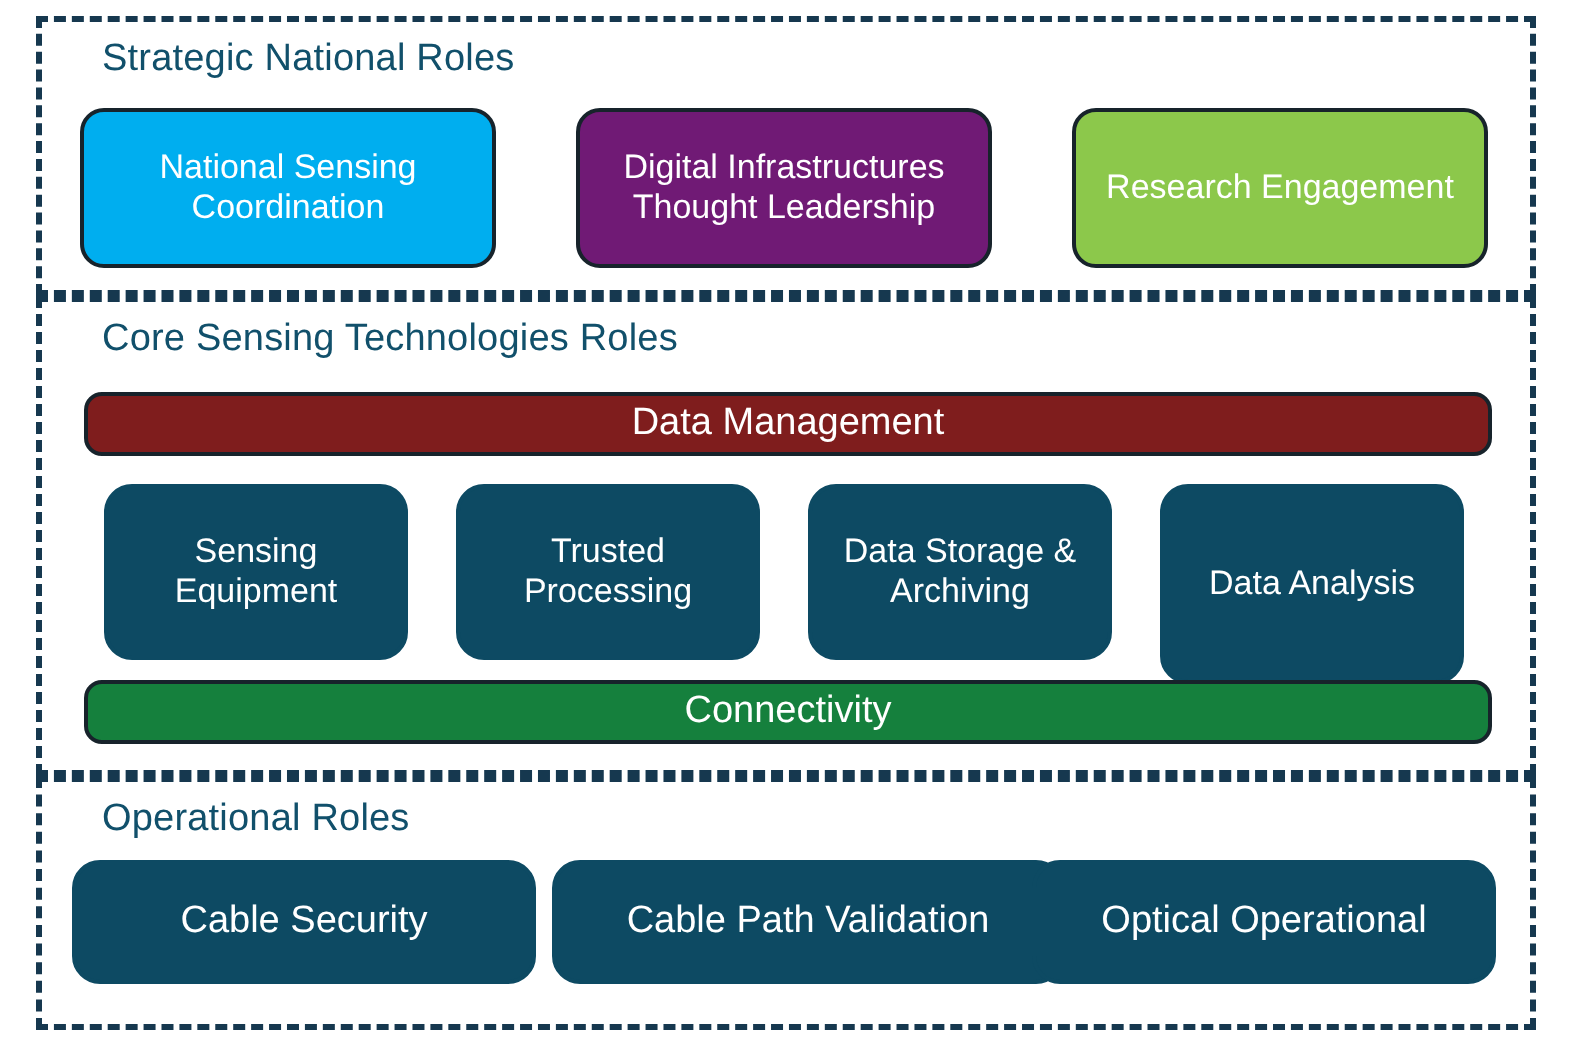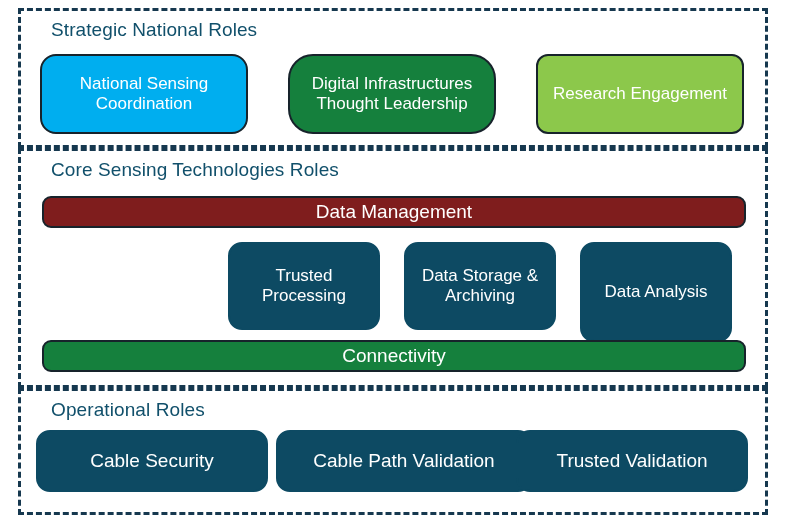--- a/index.html
+++ b/index.html
@@ -52,30 +52,30 @@
     align-items: center;
     justify-content: center;
     text-align: center;
     color: #ffffff;
     line-height: 1.18;
     font-size: 15px;
     padding: 2px 6px;
   }
   .node.teal   { background: #0d4a63; border-color: #0d4a63; border-radius: 14px; }
   .node.blue   { background: #00aeef; }
-  .node.red    { background: #15803d; border-radius: 25px; }
+  .node.red    { background: #701a75; }
   .node.green  { background: #8cc84b; }
   .node.yellow { background: #7f1d1d; border-radius: 9px; }
   .node.purple { background: #15803d; border-radius: 9px; text-align: right; }
 
   .node.bar { font-size: 19px; }
   .node.big { font-size: 17px; }
 
   
-  #node-national-sensing-coordination { left: 40px;  top: 54px; width: 208px; height: 80px; border-radius: 16px; }
+  #node-national-sensing-coordination { left: 40px;  top: 54px; width: 208px; height: 80px; }
   #node-digital-infrastructures       { left: 288px; top: 54px; width: 208px; height: 80px; }
   #node-research-engagement           { left: 536px; top: 54px; width: 208px; height: 80px; }
 
   
   #node-data-management { left: 42px; top: 196px; width: 704px; height: 32px; }
   #node-connectivity    { left: 42px; top: 340px; width: 704px; height: 32px; }
 
   #node-sensing-equipment  { left: 52px;  top: 242px; width: 152px; height: 88px; }
   #node-trusted-processing { left: 228px; top: 242px; width: 152px; height: 88px; }
   #node-data-storage       { left: 404px; top: 242px; width: 152px; height: 88px; }
@@ -100,32 +100,33 @@
   <div class="node red big" id="node-digital-infrastructures">Digital Infrastructures Thought Leadership</div>
 
   <div class="node green big" id="node-research-engagement">Research Engagement</div>
 
   <div class="section" id="section-core">
     <div class="section-title">Core Sensing Technologies Roles</div>
   </div>
 
   <div class="node yellow bar" id="node-data-management">Data Management</div>
 
+  <div class="node teal big" id="node-sensing-equipment">Sensing Equipment</div>
 
   <div class="node teal big" id="node-trusted-processing">Trusted Processing</div>
 
   <div class="node teal big" id="node-data-storage">Data Storage &amp; Archiving</div>
 
   <div class="node teal big" id="node-data-analysis">Data Analysis</div>
 
   <div class="node purple bar" id="node-connectivity">Connectivity</div>
 
   <div class="section" id="section-operational">
     <div class="section-title">Operational Roles</div>
   </div>
 
   <div class="node teal bar" id="node-cable-security">Cable Security</div>
 
   <div class="node teal bar" id="node-cable-path-validation">Cable Path Validation</div>
 
-  <div class="node teal bar" id="node-optical-validation">Trusted Validation</div>
+  <div class="node teal bar" id="node-optical-validation">Optical Operational</div>
 
 </div>
 
 </body></html>

